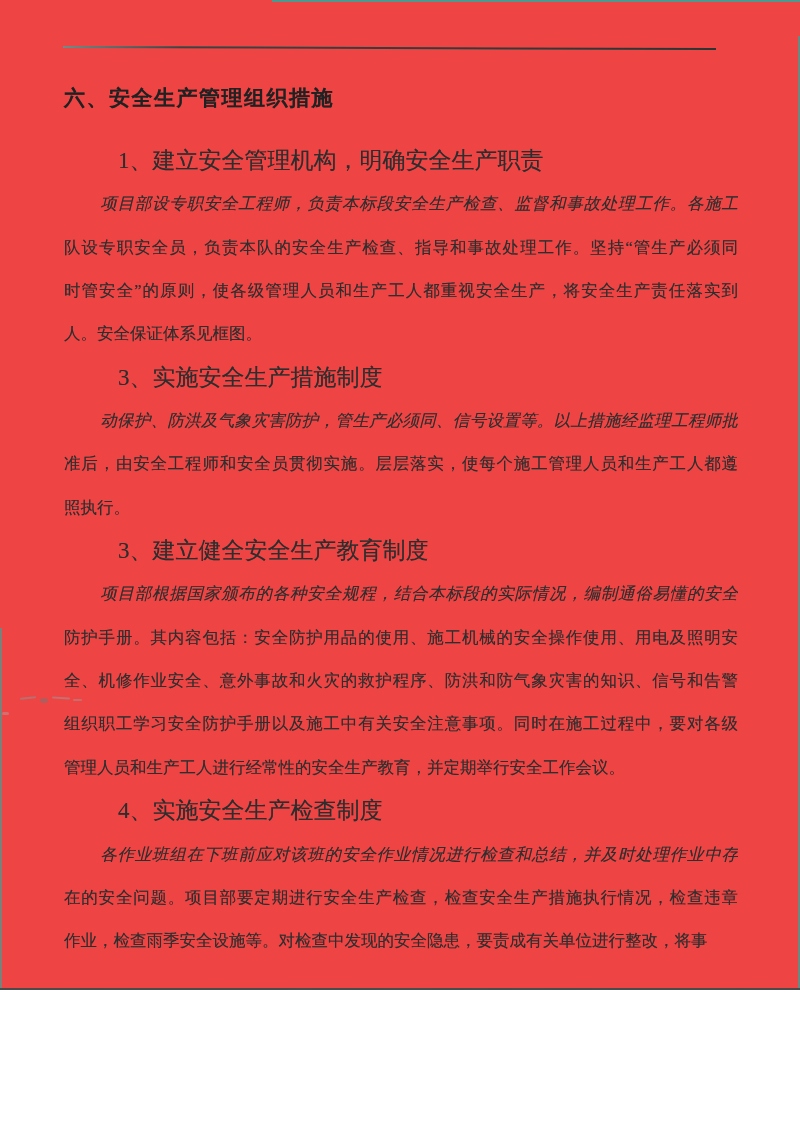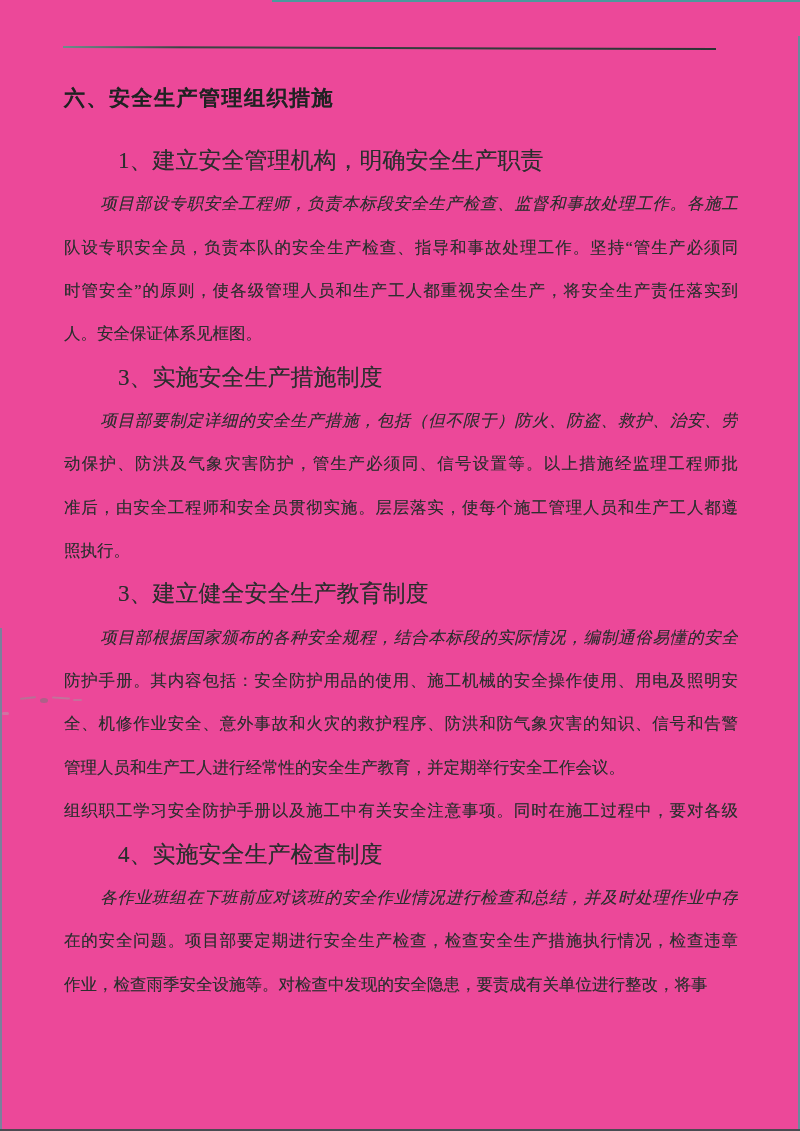--- a/index.html
+++ b/index.html
@@ -1,19 +1,19 @@
 <!DOCTYPE html>
 <html style="--edge-accent: #2fa89e;"><head>
 <meta charset="utf-8">
 <style>
   html,body{margin:0;padding:0;background:#ffffff;}
   .page{
     position:relative;
-    width:800px;height:1131px;
-    background:#ec4899;
+    width:800px;height:990px;
+    background:#ef4444;
     overflow:hidden;
     font-family:"Liberation Serif","DejaVu Serif",serif;
   }
   
   .header-rule{
     position:absolute;left:63px;top:46px;width:653px;height:2px;
     background:linear-gradient(90deg,#6e8c8a 0%,#3a4444 18%,#2c3434 100%);
     transform:rotate(0.18deg);transform-origin:left center;
   }
   .doc-title{
@@ -75,33 +75,32 @@
     <p class="sub-heading">1、建立安全管理机构，明确安全生产职责</p>
     <div class="para">
         <div class="ln">项目部设专职安全工程师，负责本标段安全生产检查、监督和事故处理工作。各施工</div>
         <div class="ln">队设专职安全员，负责本队的安全生产检查、指导和事故处理工作。坚持“管生产必须同</div>
         <div class="ln">时管安全”的原则，使各级管理人员和生产工人都重视安全生产，将安全生产责任落实到</div>
         <div class="ln last">人。安全保证体系见框图。</div>
       </div>
 
     <p class="sub-heading">3、实施安全生产措施制度</p>
     <div class="para">
-        <div class="ln">项目部要制定详细的安全生产措施，包括（但不限于）防火、防盗、救护、治安、劳</div>
         <div class="ln">动保护、防洪及气象灾害防护，管生产必须同、信号设置等。以上措施经监理工程师批</div>
         <div class="ln">准后，由安全工程师和安全员贯彻实施。层层落实，使每个施工管理人员和生产工人都遵</div>
         <div class="ln last">照执行。</div>
       </div>
 
     <p class="sub-heading">3、建立健全安全生产教育制度</p>
     <div class="para">
         <div class="ln">项目部根据国家颁布的各种安全规程，结合本标段的实际情况，编制通俗易懂的安全</div>
         <div class="ln">防护手册。其内容包括：安全防护用品的使用、施工机械的安全操作使用、用电及照明安</div>
         <div class="ln">全、机修作业安全、意外事故和火灾的救护程序、防洪和防气象灾害的知识、信号和告警</div>
+        <div class="ln">组织职工学习安全防护手册以及施工中有关安全注意事项。同时在施工过程中，要对各级</div>
         <div class="ln last">管理人员和生产工人进行经常性的安全生产教育，并定期举行安全工作会议。</div>
-        <div class="ln">组织职工学习安全防护手册以及施工中有关安全注意事项。同时在施工过程中，要对各级</div>
       </div>
 
     <p class="sub-heading">4、实施安全生产检查制度</p>
     <div class="para">
         <div class="ln">各作业班组在下班前应对该班的安全作业情况进行检查和总结，并及时处理作业中存</div>
         <div class="ln">在的安全问题。项目部要定期进行安全生产检查，检查安全生产措施执行情况，检查违章</div>
         <div class="ln last">作业，检查雨季安全设施等。对检查中发现的安全隐患，要责成有关单位进行整改，将事</div>
       </div>
   </div>
 

